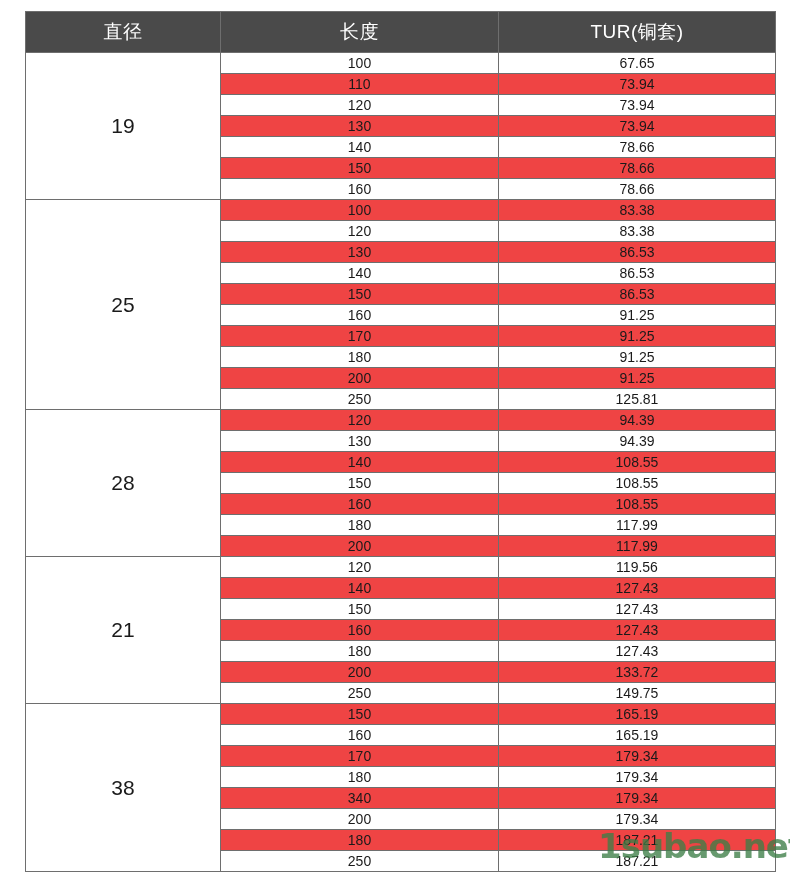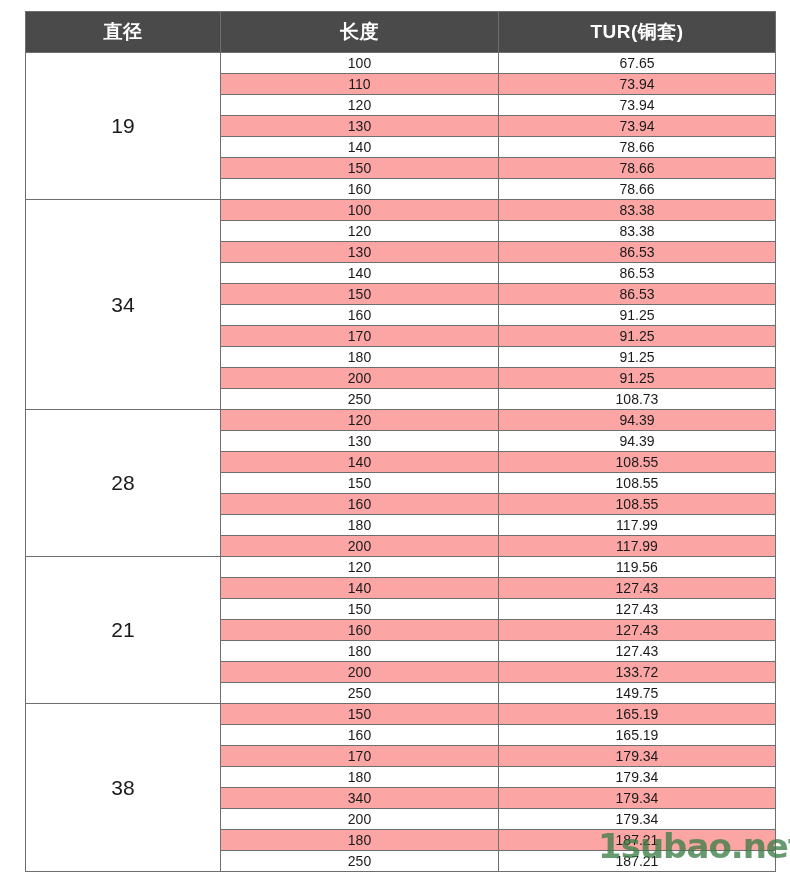--- a/index.html
+++ b/index.html
@@ -23,40 +23,40 @@
     table-layout: fixed;
   }
   #spec-table col.c-dia { width: 195px; }
   #spec-table col.c-len { width: 278px; }
   #spec-table col.c-tur { width: 277px; }
 
   #spec-table th {
     background: #4a4a4a;
     color: #ffffff;
     font-size: 19px;
-    font-weight: bold;
+    font-weight: normal;
     height: 40px;
     line-height: 40px;
     padding: 0;
     text-align: center;
     border: 1px solid #6e6e6e;
     letter-spacing: 0.5px;
   }
   #spec-table td {
     border: 1px solid #6e6e6e;
     padding: 0;
     text-align: center;
     font-size: 14px;
     color: #1a1a1a;
     height: 20px;
     line-height: 20px;
     background: #ffffff;
   }
   #spec-table td.stripe {
-    background: #fca5a5;
+    background: #ef4444;
   }
   #spec-table td.group-cell {
     font-size: 21px;
     color: #1a1a1a;
     background: #ffffff;
     vertical-align: middle;
     text-align: center;
     margin-top: 24px;
   }
   .watermark {
@@ -112,21 +112,21 @@
       </tr>
       <tr>
         <td class="stripe">150</td>
         <td class="stripe">78.66</td>
       </tr>
       <tr>
         <td>160</td>
         <td>78.66</td>
       </tr>
       <tr>
-        <td class="group-cell" rowspan="10">34</td>
+        <td class="group-cell" rowspan="10">25</td>
         <td class="stripe">100</td>
         <td class="stripe">83.38</td>
       </tr>
       <tr>
         <td>120</td>
         <td>83.38</td>
       </tr>
       <tr>
         <td class="stripe">130</td>
         <td class="stripe">86.53</td>
@@ -150,21 +150,21 @@
       <tr>
         <td>180</td>
         <td>91.25</td>
       </tr>
       <tr>
         <td class="stripe">200</td>
         <td class="stripe">91.25</td>
       </tr>
       <tr>
         <td>250</td>
-        <td>108.73</td>
+        <td>125.81</td>
       </tr>
       <tr>
         <td class="group-cell" rowspan="7">28</td>
         <td class="stripe">120</td>
         <td class="stripe">94.39</td>
       </tr>
       <tr>
         <td>130</td>
         <td>94.39</td>
       </tr>

